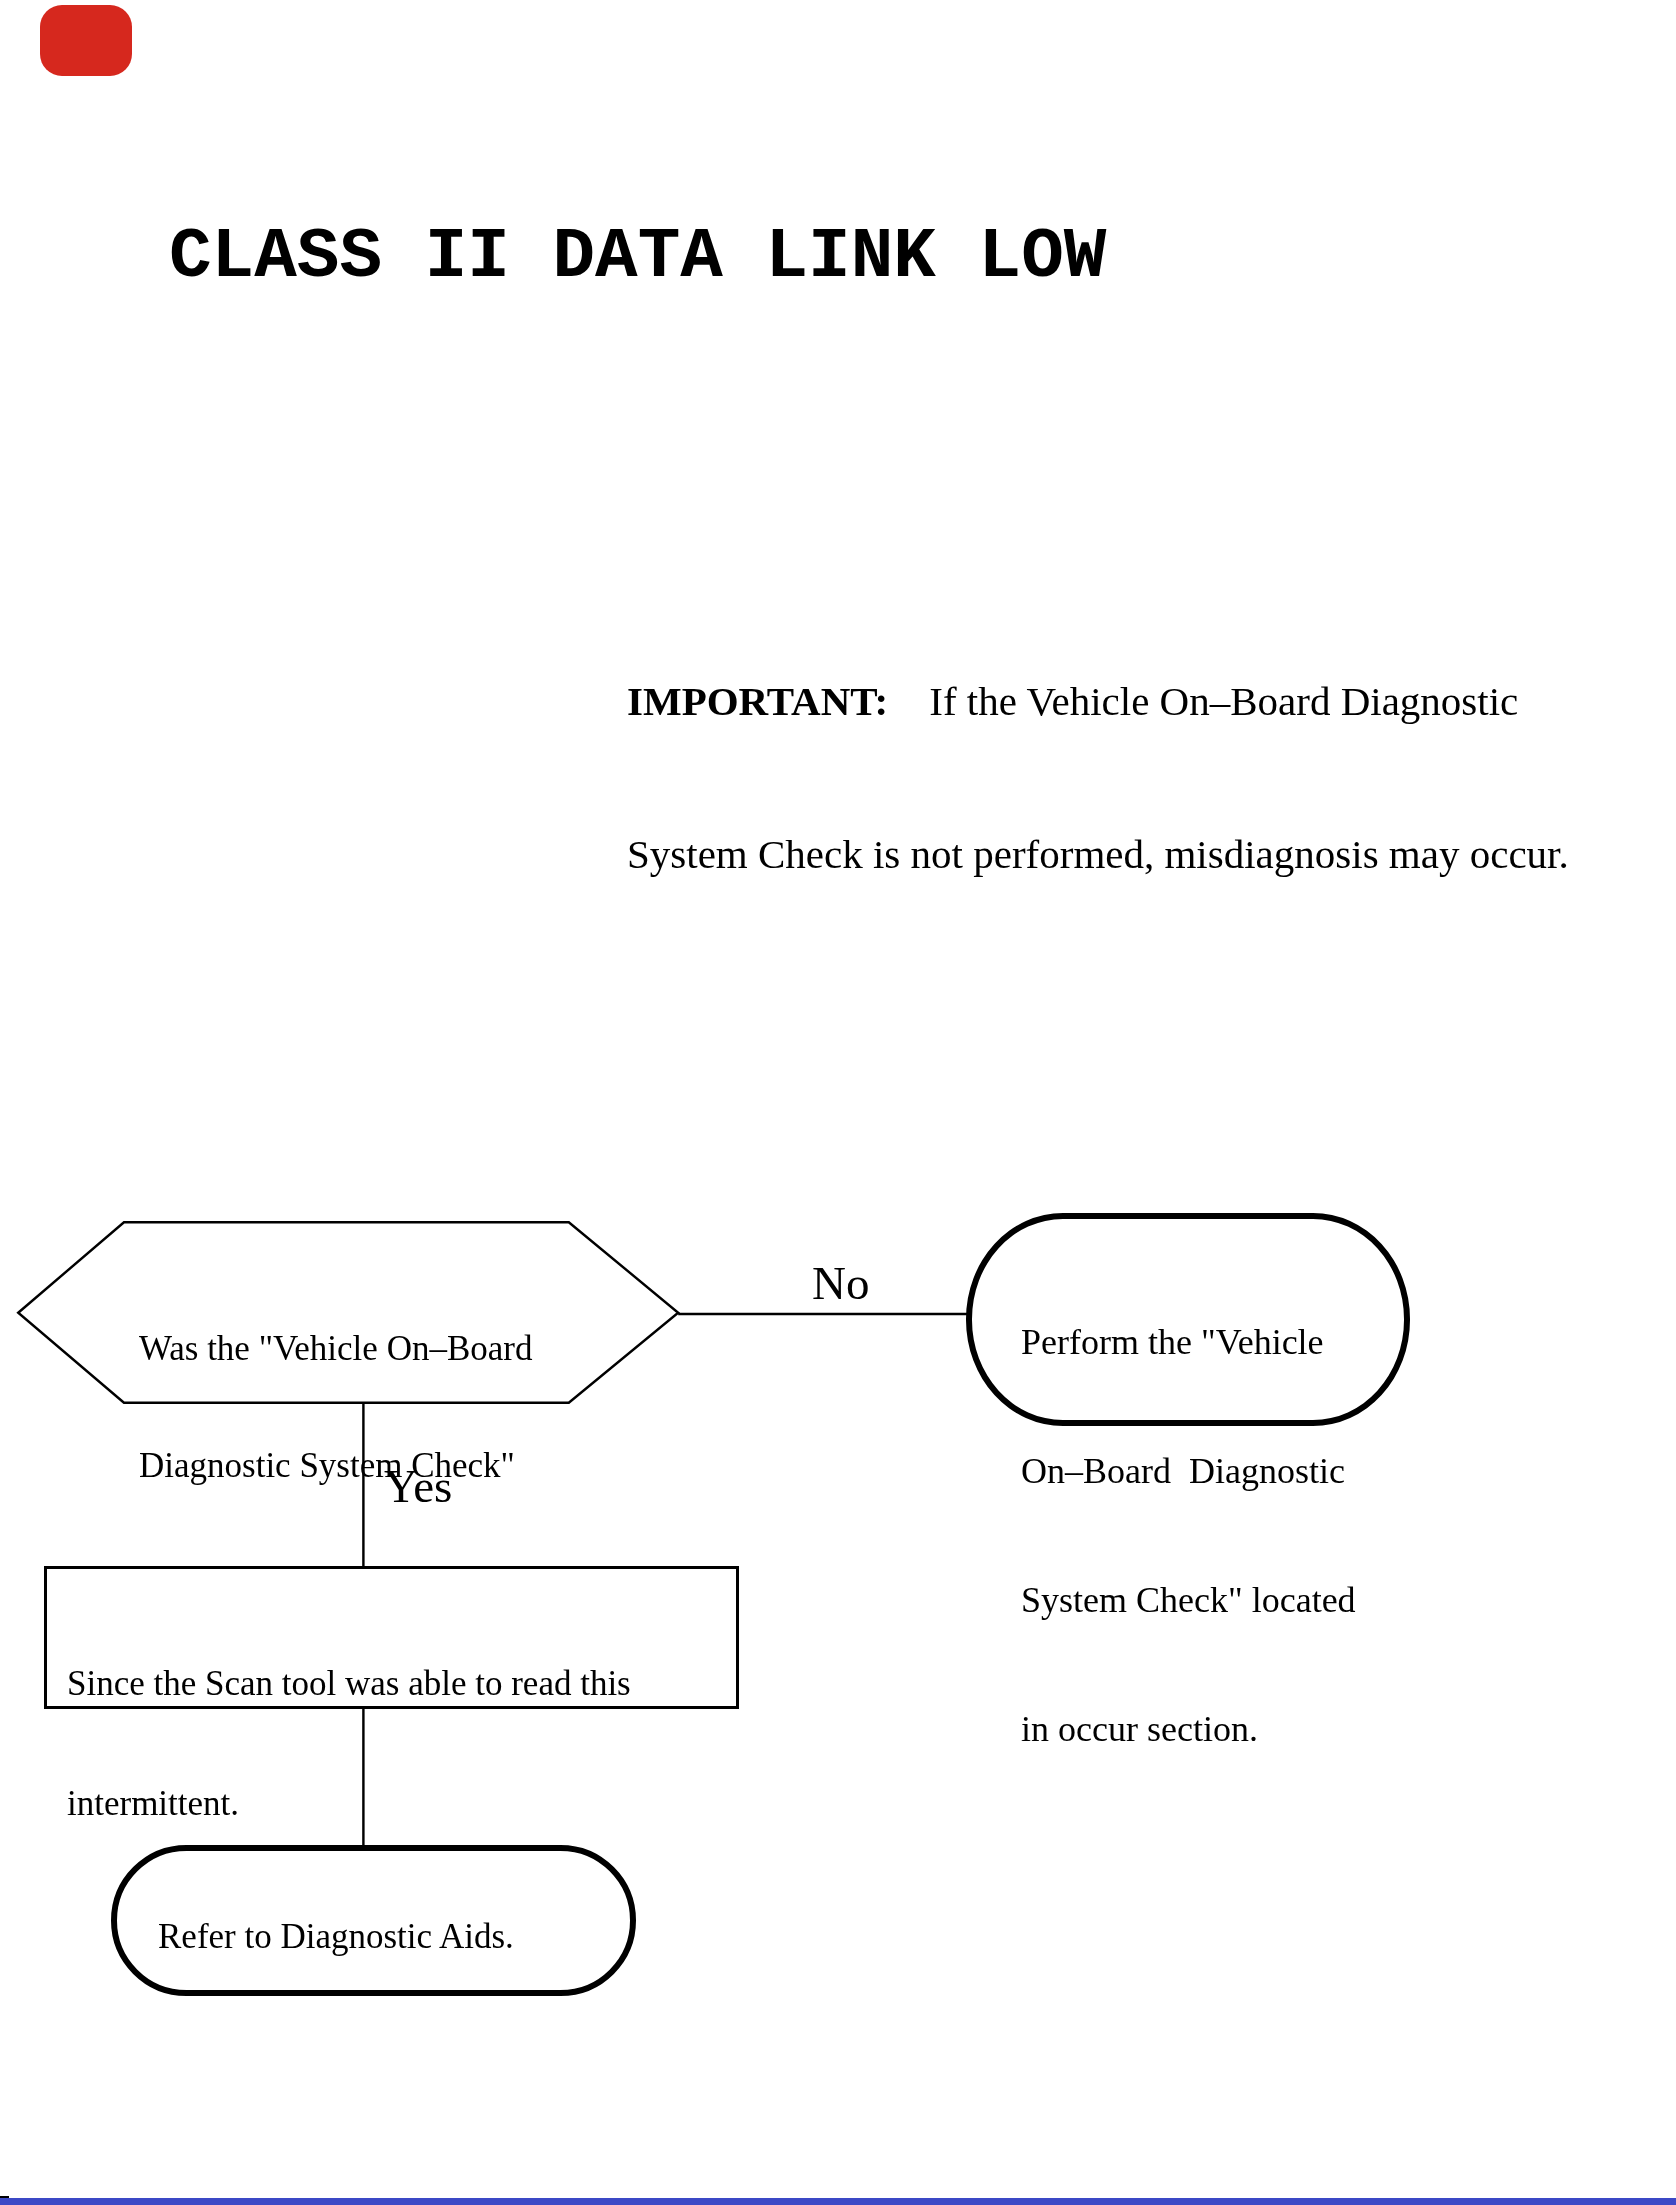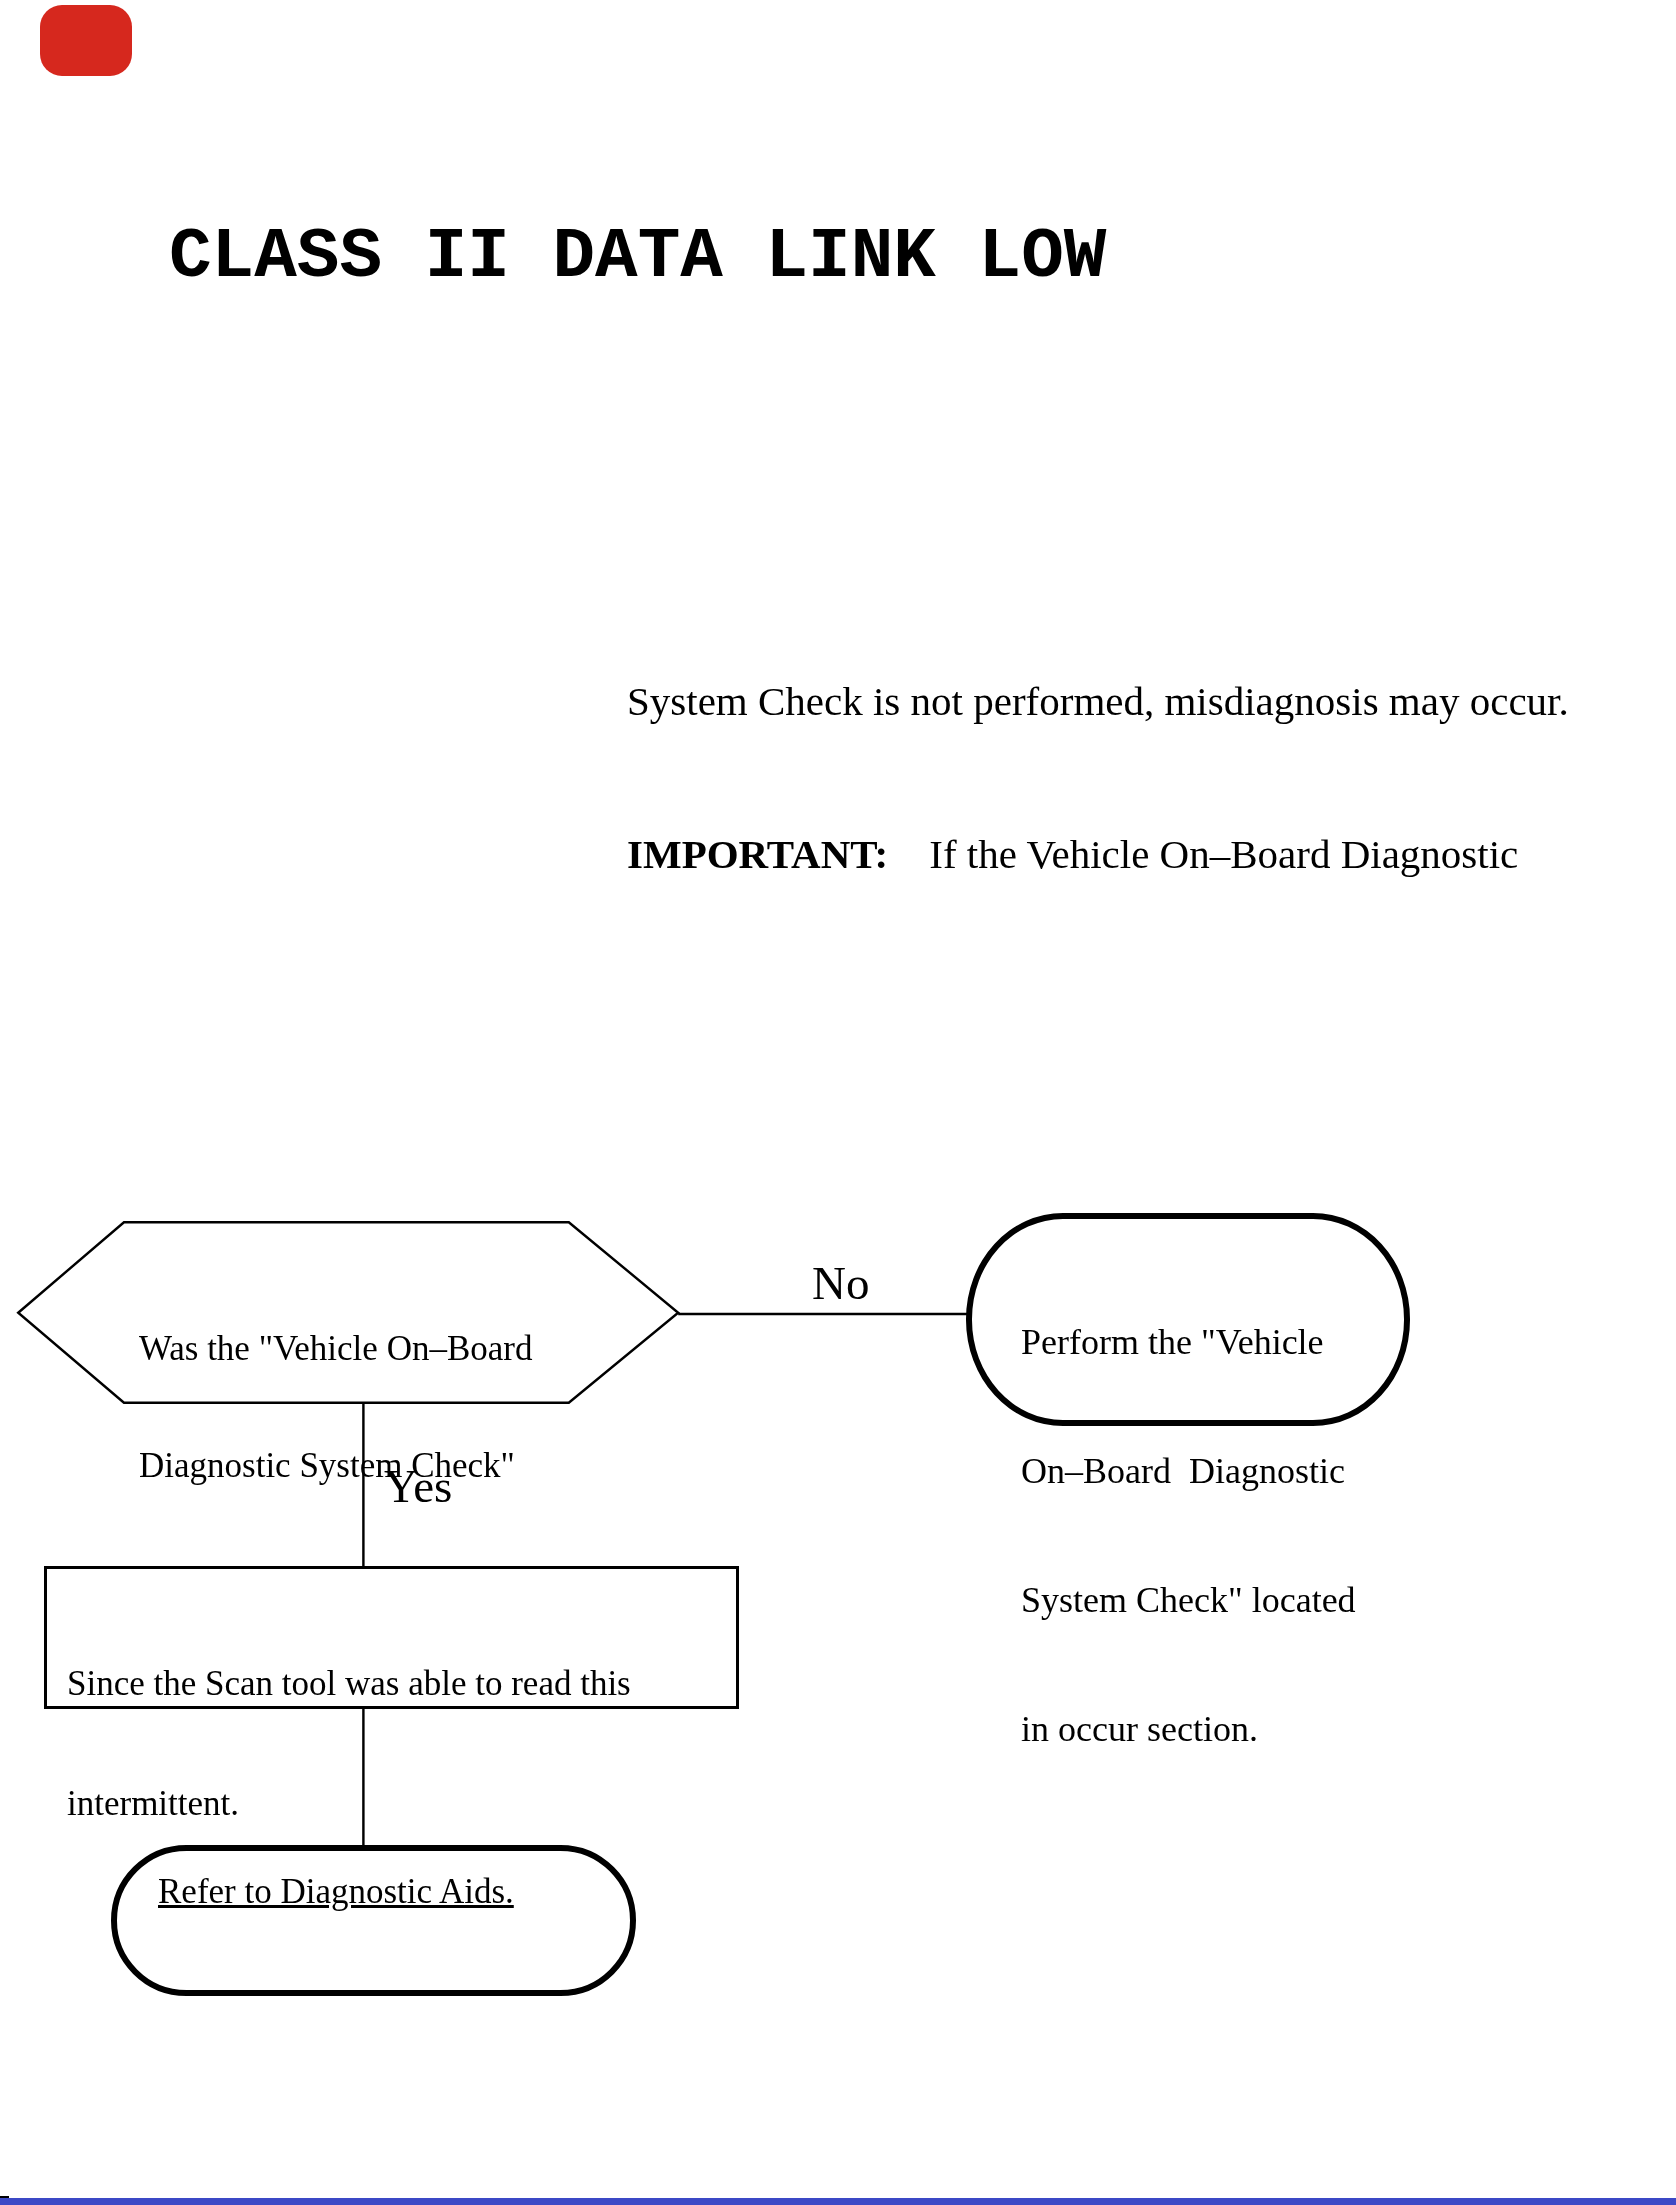--- a/index.html
+++ b/index.html
@@ -61,22 +61,22 @@
 </head>
 <body>
 
 <div class="page">
 
   <div class="artifact" style="left: 40px; top: 4.9px; width: 92px; height: 71px; border-radius: 22px; background-color: rgb(214, 40, 30);"></div>
 
   <h1 class="abs page-title" style="left:169px;top:222px;margin:0;">CLASS II DATA LINK LOW</h1>
 
   <div class="abs important" style="left:627px;top:574px;">
+    <div><span class="b">IMPORTANT:</span><span>    If the Vehicle On–Board Diagnostic</span></div>
     <div>System Check is not performed, misdiagnosis may occur.</div>
-    <div><span class="b">IMPORTANT:</span><span>    If the Vehicle On–Board Diagnostic</span></div>
   </div>
 
   <svg width="1676" height="2205" viewBox="0 0 2758 3628">
     <line x1="1116" y1="2162" x2="1605" y2="2162" stroke="#000" stroke-width="4"></line>
     <line x1="598" y1="2308" x2="598" y2="2580" stroke="#000" stroke-width="4"></line>
     <line x1="598" y1="2810" x2="598" y2="3042" stroke="#000" stroke-width="4"></line>
     <polygon points="30,2160 204,2011 936,2011 1116,2160 936,2308 204,2308" fill="#ffffff" stroke="#000" stroke-width="4"></polygon>
   </svg>
 
   <div class="abs fc-text" style="left:139px;top:1251px;">
@@ -97,19 +97,19 @@
 
   <div class="abs fc-label" style="left:384px;top:1467px;">Yes</div>
 
   <div class="abs shape action-rect" style="left:44px;top:1566px;"></div>
   <div class="abs rect-text" style="left:67px;top:1584px;">
     <div>Since the Scan tool was able to read this</div>
     <div>intermittent.</div>
   </div>
 
   <div class="abs shape terminator-end" style="left:111px;top:1845px;"></div>
-  <div class="abs oval-text" style="left:158px;top:1872px;text-decoration:underline;">Refer to Diagnostic Aids.</div>
+  <div class="abs oval-text" style="left:158px;top:1917px;">Refer to Diagnostic Aids.</div>
 
   <div class="artifact" style="left: 0px; top: 2196px; width: 8.5px; height: 6px; background-color: rgb(0, 0, 0);"></div>
   <div class="artifact" style="left: 0px; top: 2198px; width: 1676px; height: 7.3px; background-color: rgb(60, 73, 198);"></div>
 
 </div>
 
 
 </body></html>

